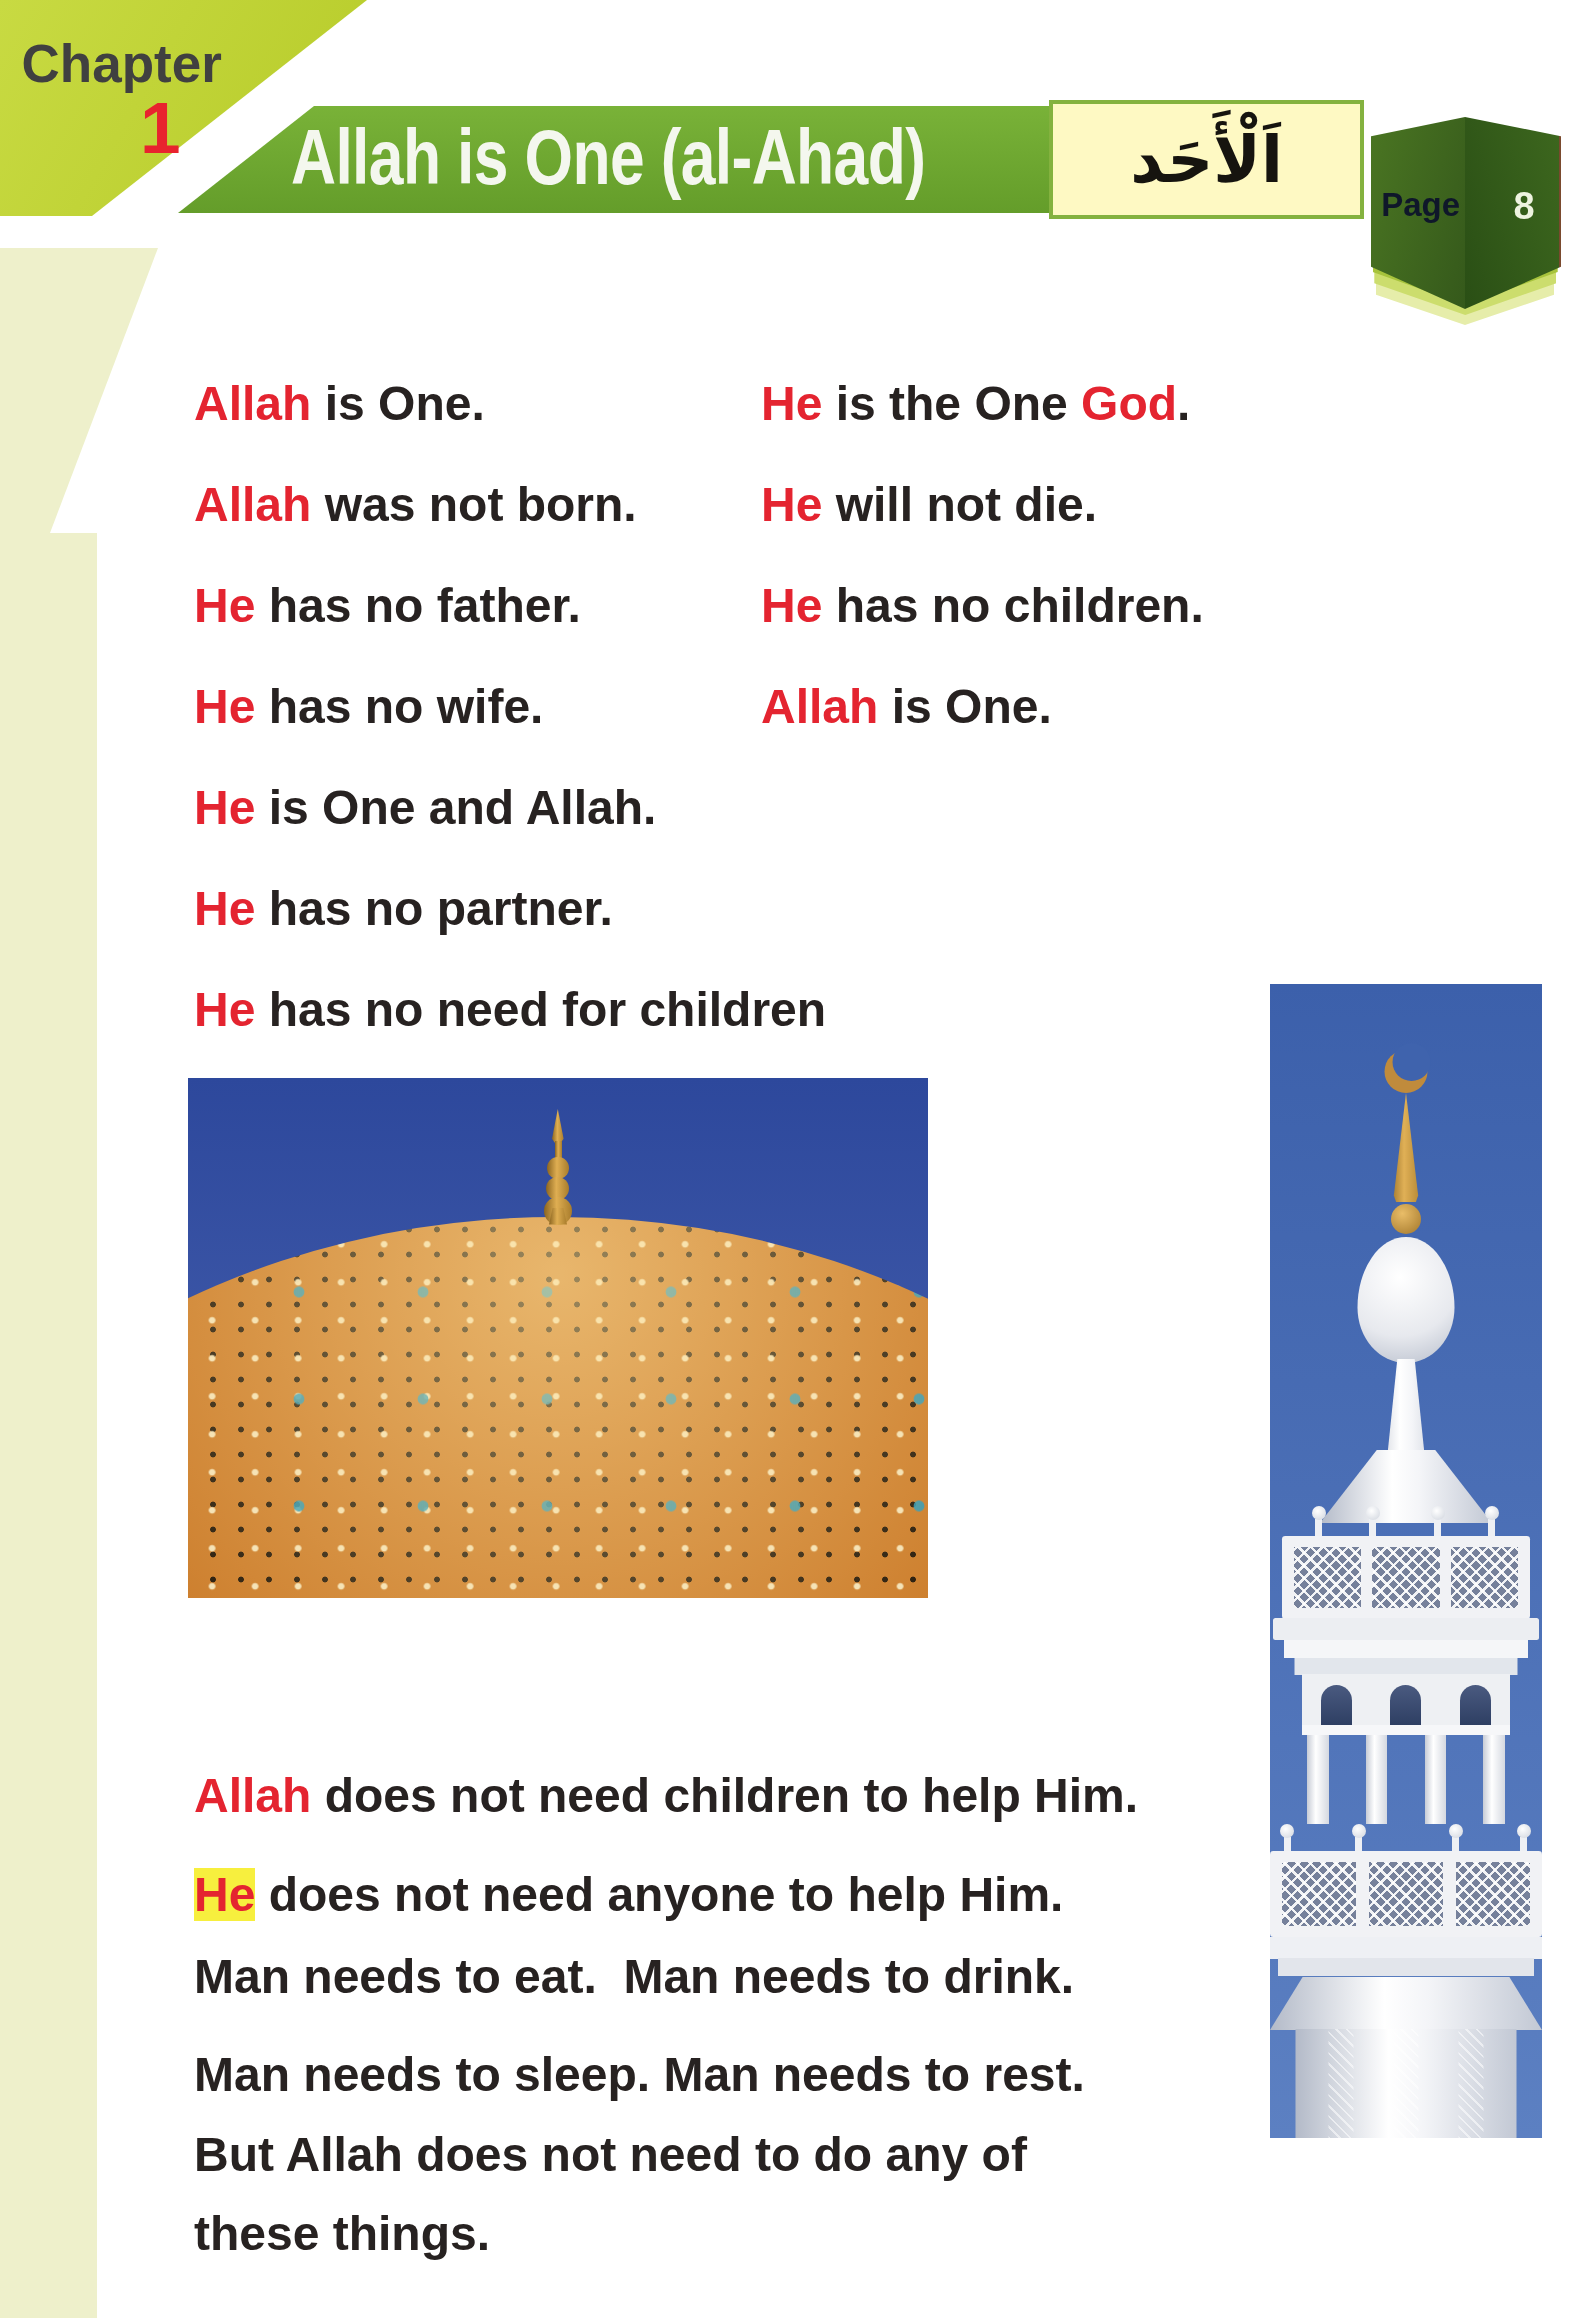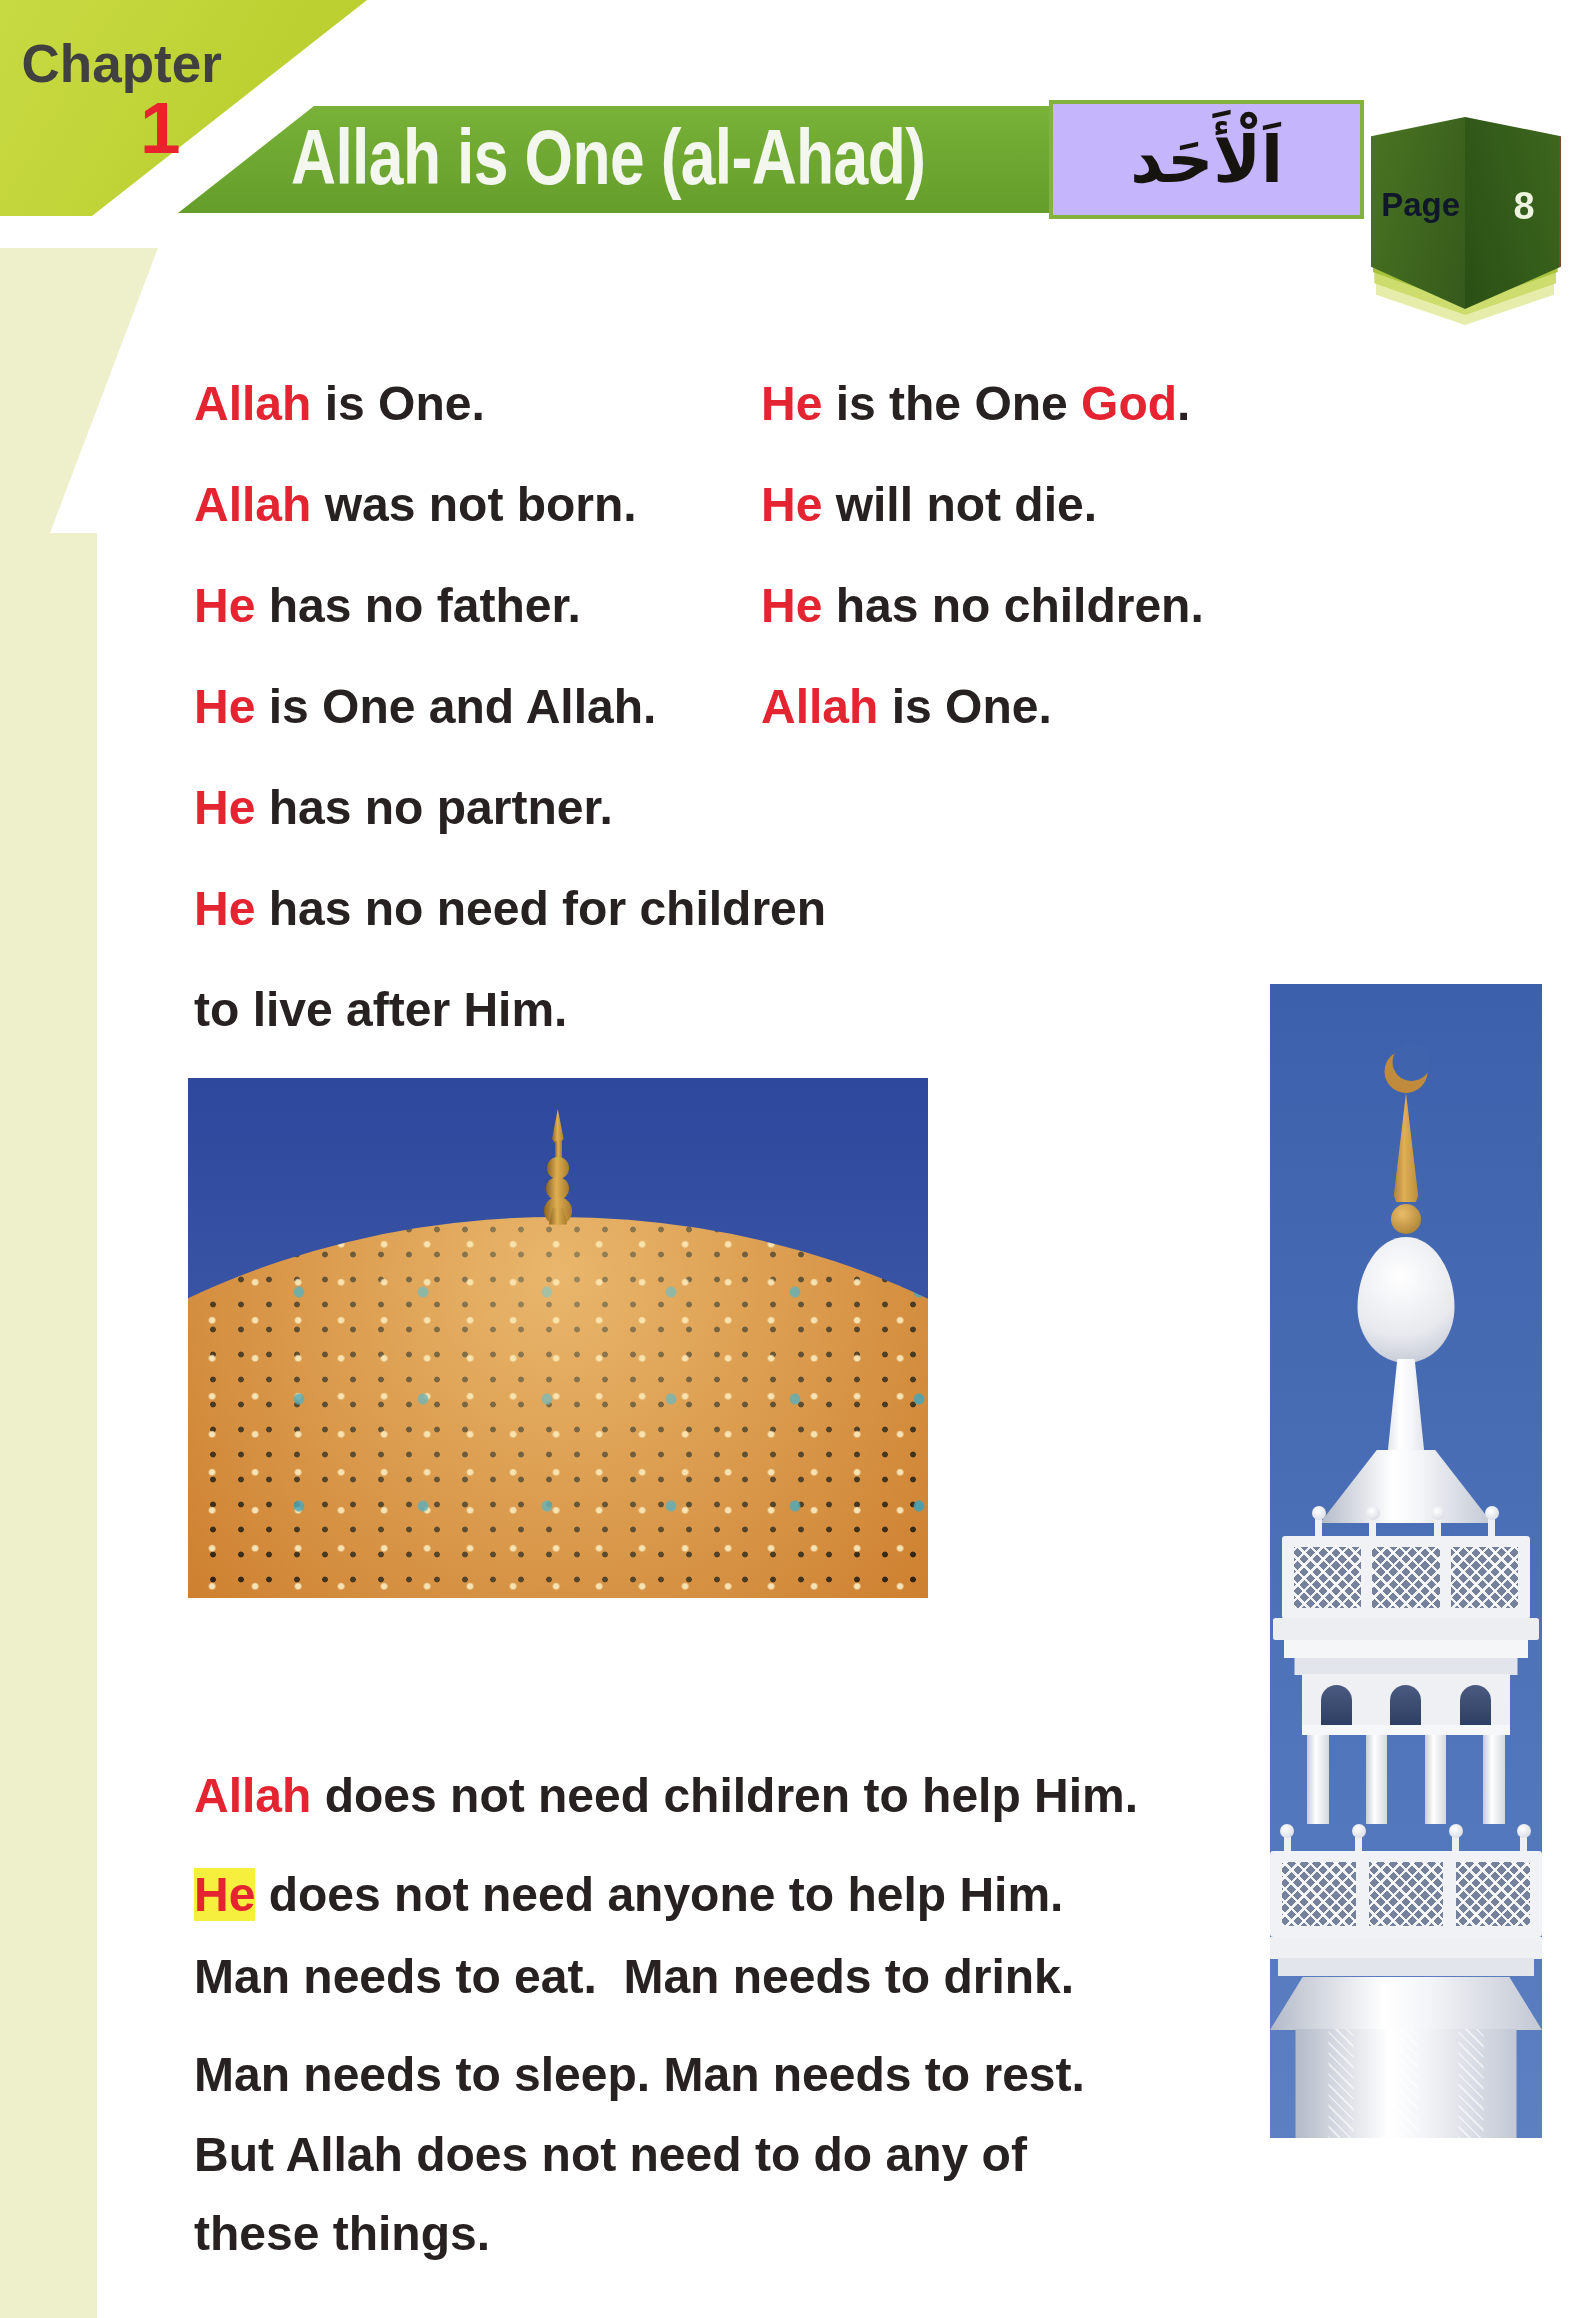--- a/index.html
+++ b/index.html
@@ -13,21 +13,21 @@
     clip-path:polygon(0 0,367px 0,92px 216px,0 216px);}
   .chapter-label{left:21.5px;top:33px;font-size:53px;font-weight:700;color:#404040;}
   .chapter-number{left:140px;top:86px;font-size:73px;font-weight:700;color:#e8232e;}
   .header-bar{left:0;top:106px;width:1362px;height:107px;
     background:linear-gradient(#79b238,#649d2a);
     clip-path:polygon(314px 0,1362px 0,1362px 107px,178px 107px);}
   .header-title{left:291px;top:112px;font-size:78px;font-weight:700;color:#f4f7ee;
     white-space:nowrap;letter-spacing:-0.8px;}
   .header-title span{display:inline-block;transform:scaleX(.80);transform-origin:left center;}
   .arabic-box{left:1049px;top:100px;width:315px;height:119px;box-sizing:border-box;
-    background:#c4b5fd;border:4.1px solid #84b23f;display:flex;align-items:center;justify-content:center;}
+    background:#fef9c3;border:4.1px solid #84b23f;display:flex;align-items:center;justify-content:center;}
   .arabic-text{font-family:"DejaVu Sans",sans-serif;font-size:64px;font-weight:700;color:#16140f;
     line-height:1;direction:rtl;}
 
   
   .book-icon{left:1371px;top:117px;width:188px;height:211px;}
   .book-pg3{left:5px;top:145px;width:178px;height:63px;background:#e6edaa;
     clip-path:polygon(0 0,50% 30%,100% 0,100% 52%,50% 100%,0 52%);}
   .book-pg2{left:3.3px;top:132px;width:182px;height:66px;background:#ccdd6d;
     clip-path:polygon(0 0,50% 30%,100% 0,100% 52%,50% 100%,0 52%);}
   .book-pg1{left:1.7px;top:119px;width:185px;height:69px;background:#a7c33c;
@@ -162,20 +162,21 @@
   <div class="abs book-page-number">8</div>
 </div>
 
 <div class="abs pale-band"></div>
 <div class="abs band-stripe"></div>
 
 <div class="abs txt col-left">
   <p><span class="rd">Allah</span><span> is One.</span></p>
   <p><span class="rd">Allah</span><span> was not born.</span></p>
   <p><span class="rd">He</span><span> has no father.</span></p>
+  <p><span class="rd">He</span><span> has no wife.</span></p>
   <p><span class="rd">He</span><span> is One and Allah.</span></p>
   <p><span class="rd">He</span><span> has no partner.</span></p>
   <p><span class="rd">He</span><span> has no need for children</span></p>
   <p><span class="rd"></span><span>to live after Him.</span></p>
 </div>
 
 <div class="abs txt col-right">
   <p><span class="rd">He</span><span> is the One </span><span class="rd">God</span><span>.</span></p>
   <p><span class="rd">He</span><span> will not die.</span></p>
   <p><span class="rd">He</span><span> has no children.</span></p>

